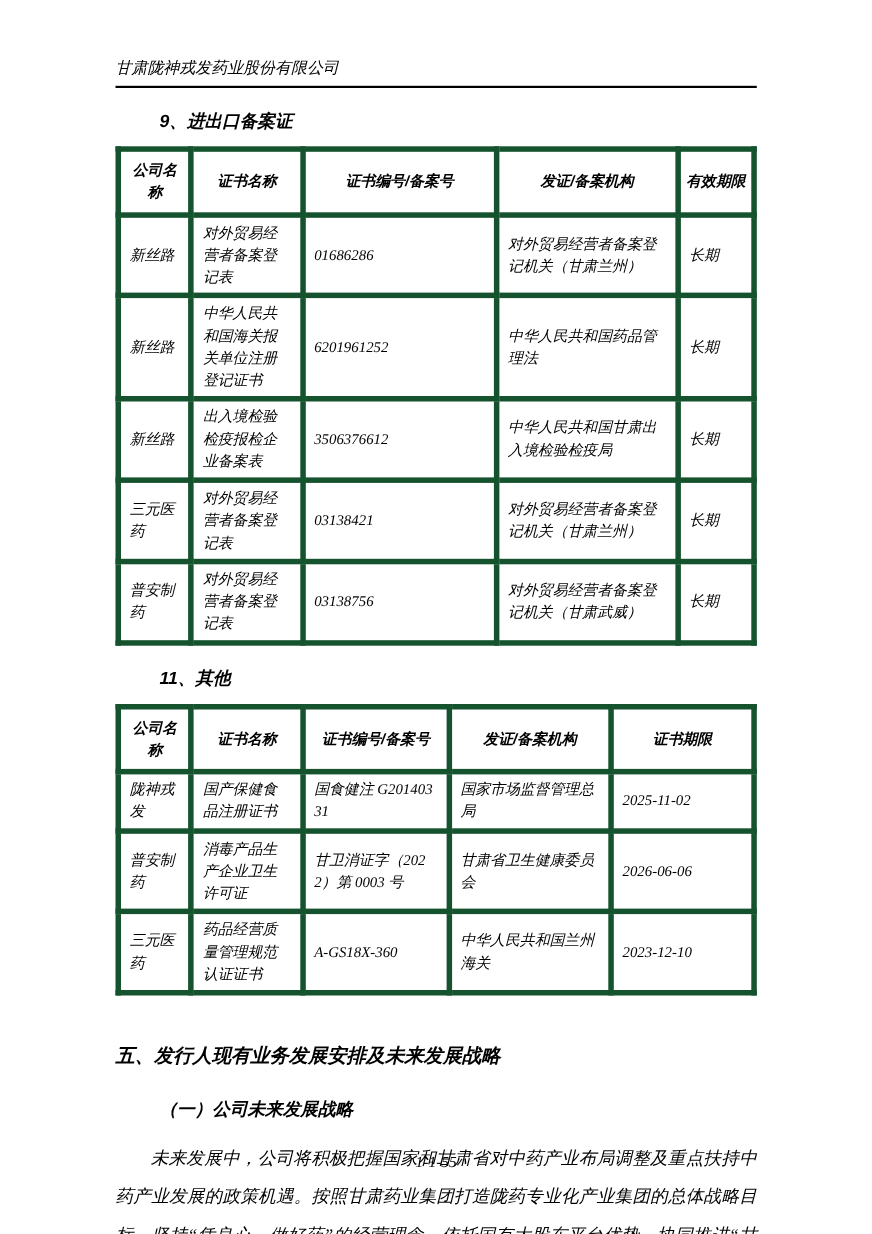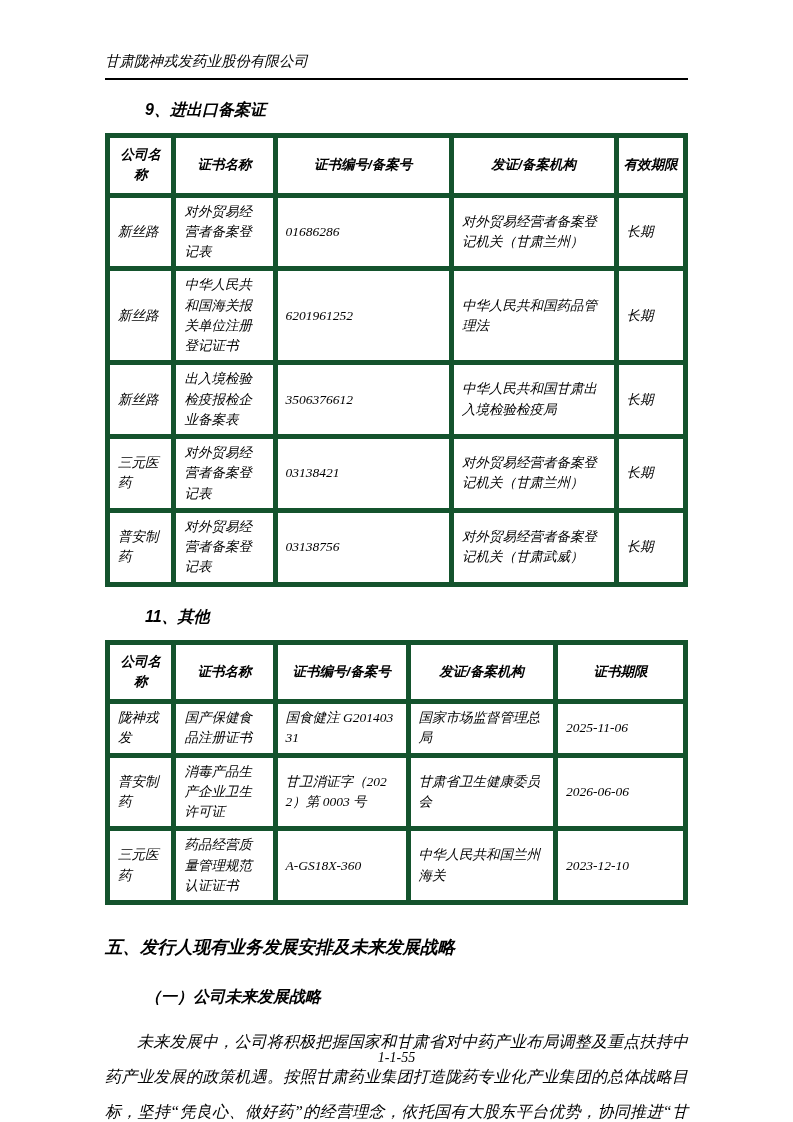--- a/index.html
+++ b/index.html
@@ -39,21 +39,21 @@
     font-weight: bold;
     font-size: 16px;
     margin: 20px 0 12px 0;
     padding-left: 2.5em;
   }
 
   .chapter-heading {
     font-family: "Liberation Sans", "DejaVu Sans", sans-serif;
     font-weight: bold;
     font-size: 17.5px;
-    margin: 30px 0 0 0;
+    margin: 42px 0 0 0;
   }
 
   .sub-chapter-heading {
     font-family: "Liberation Sans", "DejaVu Sans", sans-serif;
     font-weight: bold;
     font-size: 16px;
     margin: 28px 0 0 0;
     padding-left: 2.5em;
   }
 
@@ -178,21 +178,21 @@
           <th>发证/备案机构</th>
           <th>证书期限</th>
         </tr>
       </thead>
       <tbody>
         <tr>
           <td>陇神戎发</td>
           <td>国产保健食品注册证书</td>
           <td>国食健注 G20140331</td>
           <td>国家市场监督管理总局</td>
-          <td>2025-11-06</td>
+          <td>2025-11-02</td>
         </tr>
         <tr>
           <td>普安制药</td>
           <td>消毒产品生产企业卫生许可证</td>
           <td>甘卫消证字（2022）第 0003 号</td>
           <td>甘肃省卫生健康委员会</td>
           <td>2026-06-06</td>
         </tr>
         <tr>
           <td>三元医药</td>

